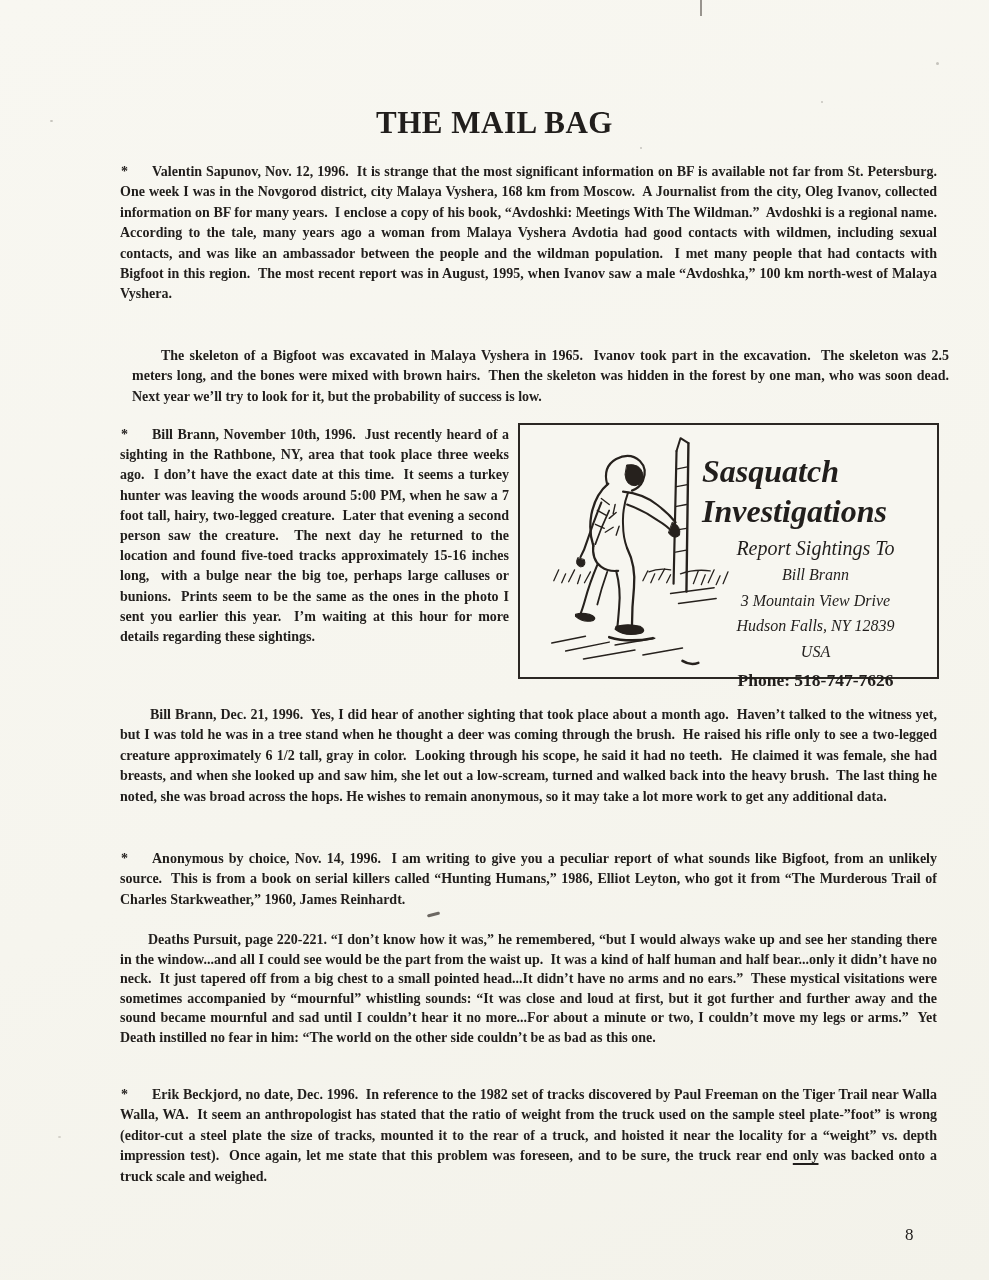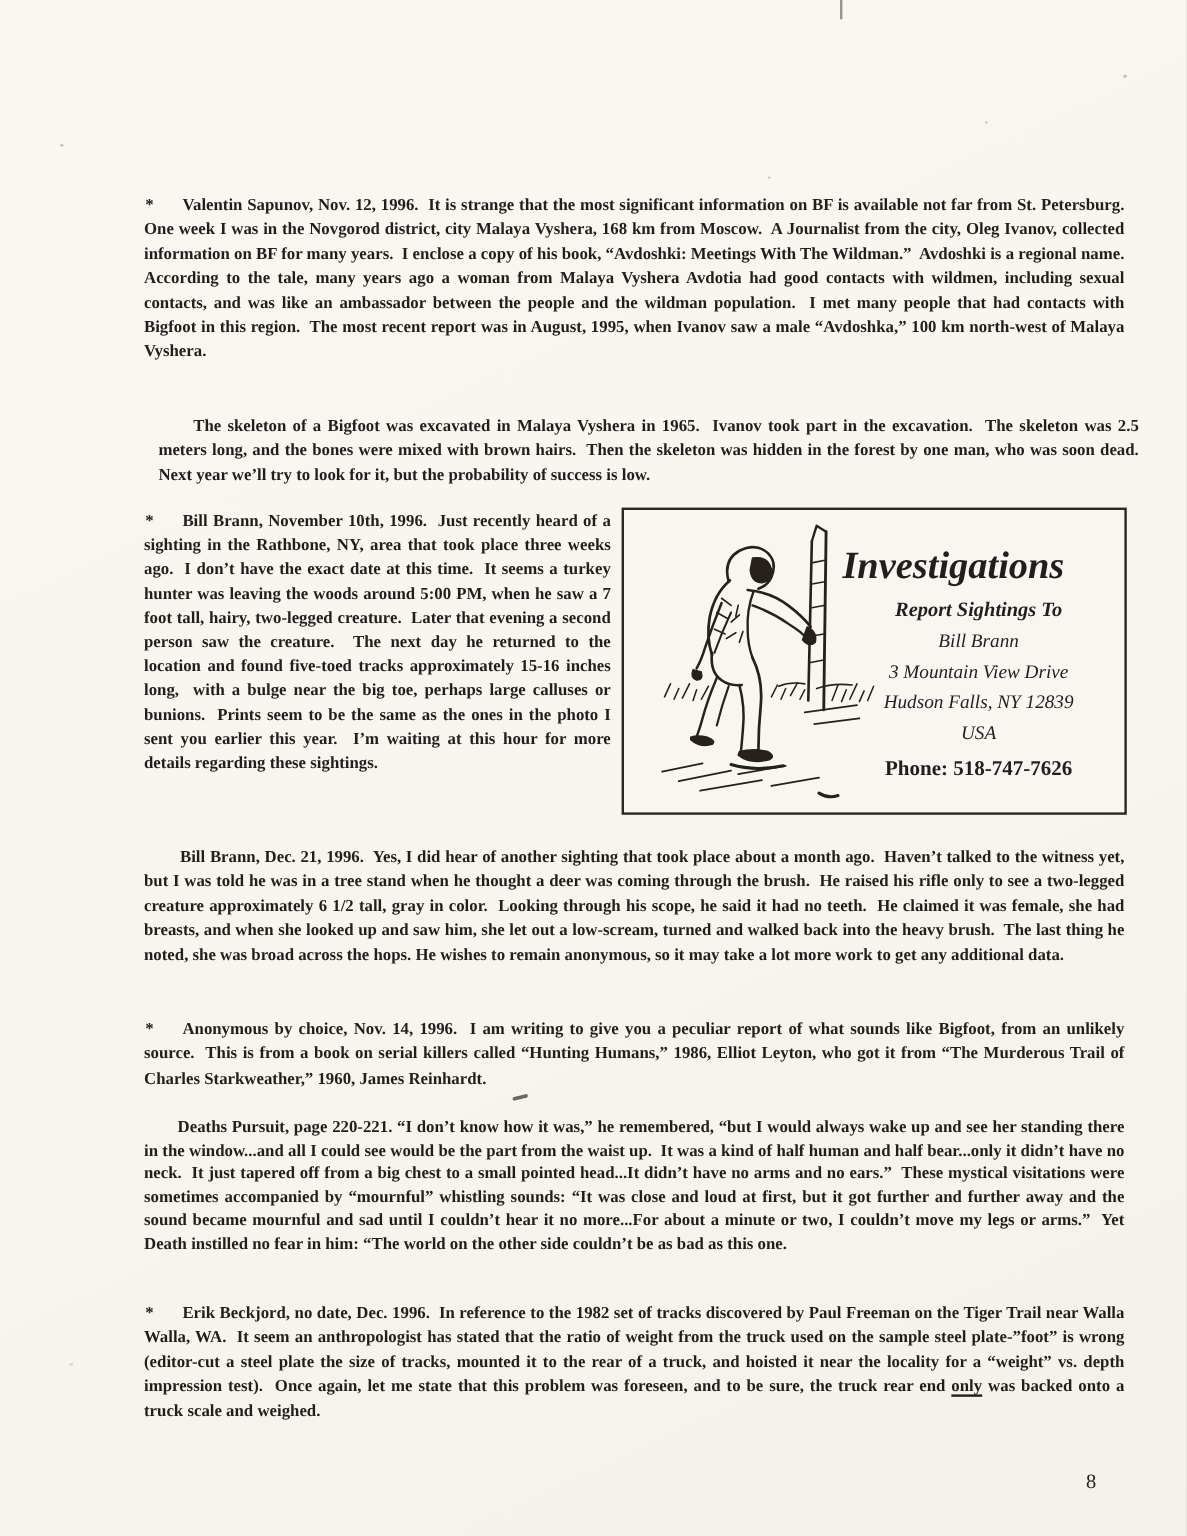--- a/index.html
+++ b/index.html
@@ -34,21 +34,21 @@
   .page-number{position:absolute;left:905px;top:1225px;font-size:17px;font-weight:400;}
 
   .ad-box{
     position:absolute;left:518px;top:423px;width:421px;height:256px;
     border:2.5px solid #2b2723;background:#f7f6f0;box-sizing:border-box;
   }
   .ad-illustration{position:absolute;left:12px;top:10px;width:198px;height:238px;}
   .ad-text{position:absolute;left:182px;top:26px;right:8px;text-align:center;}
   .ad-title{display:block;text-align:left;font-style:italic;font-weight:700;
     font-size:32px;line-height:40px;letter-spacing:0;}
-  .ad-tagline{display:block;font-style:italic;font-weight:700;font-size:17px;
+  .ad-tagline{display:block;font-style:italic;font-weight:400;font-size:20px;
     line-height:20px;margin-top:7px;}
   .ad-contact{display:block;font-weight:400;font-size:16px;line-height:17.5px;margin-top:8px;font-style:italic;}
   .ad-phone{display:block;font-weight:700;font-size:17.5px;line-height:20px;margin-top:10px;}
 
   .artifact{position:absolute;background:#4a443e;}
   .a-topline{left:700px;top:0;width:2px;height:16px;opacity:.55;}
   .a-squiggle{left:427px;top:913px;width:13px;height:3px;border-radius:2px;
     transform:rotate(-14deg);opacity:.8;}
   .speck{position:absolute;background:#6b655d;border-radius:50%;opacity:.35;}
   .s1{left:936px;top:62px;width:3px;height:3px;}
@@ -63,20 +63,21 @@
 <div class="page">
 
   <div class="artifact a-topline"></div>
   <div class="artifact a-squiggle"></div>
   <div class="speck s1"></div>
   <div class="speck s2"></div>
   <div class="speck s3"></div>
   <div class="speck s4"></div>
   <div class="speck s5"></div>
 
+  <h1 class="title">THE MAIL BAG</h1>
 
   <p class="para" id="p-sapunov"><span class="marker">*</span><span>Valentin Sapunov, Nov. 12, 1996.  It is strange that the most significant information on BF is available not far from St. Petersburg.  One week I was in the Novgorod district, city Malaya Vyshera, 168 km from Moscow.  A Journalist from the city, Oleg Ivanov, collected information on BF for many years.  I enclose a copy of his book, “Avdoshki: Meetings With The Wildman.”  Avdoshki is a regional name.  According to the tale, many years ago a woman from Malaya Vyshera Avdotia had good contacts with wildmen, including sexual contacts, and was like an ambassador between the people and the wildman population.  I met many people that had contacts with Bigfoot in this region.  The most recent report was in August, 1995, when Ivanov saw a male “Avdoshka,” 100 km north-west of Malaya Vyshera.</span></p>
 
   <p class="para" id="p-skeleton"><span>The skeleton of a Bigfoot was excavated in Malaya Vyshera in 1965.  Ivanov took part in the excavation.  The skeleton was 2.5 meters long, and the bones were mixed with brown hairs.  Then the skeleton was hidden in the forest by one man, who was soon dead.   Next year we’ll try to look for it, but the probability of success is low.</span></p>
 
   <p class="para" id="p-brann-nov"><span class="marker">*</span><span>Bill Brann, November 10th, 1996.  Just recently heard of a sighting in the Rathbone, NY, area that took place three weeks ago.  I don’t have the exact date at this time.  It seems a turkey hunter was leaving the woods around 5:00 PM, when he saw a 7 foot tall, hairy, two-legged creature.  Later that evening a second person saw the creature.  The next day he returned to the location and found five-toed tracks approximately 15-16 inches long,  with a bulge near the big toe, perhaps large calluses or bunions.  Prints seem to be the same as the ones in the photo I sent you earlier this year.  I’m waiting at this hour for more details regarding these sightings.</span></p>
 
   <div class="ad-box">
     <svg class="ad-illustration" viewBox="0 0 200 240" aria-hidden="true">
       <g stroke="#26211d" fill="none" stroke-linecap="round" stroke-linejoin="round">
@@ -104,20 +105,21 @@
         <path d="M44 183 Q52 190 62 187 Q66 184 58 181 Q50 179 44 181 Z" fill="#26211d" stroke-width="1.2"></path>
         <path d="M22 147 l5 -11 M30 149 l4 -9 M37 148 l6 -12 M46 150 l3 -9 M53 149 l6 -11 M112 147 l5 -10 M120 149 l4 -9 M128 146 l6 -11 M136 149 l4 -8" stroke-width="1.3"></path>
         <path d="M163 150 l5 -13 M171 151 l4 -10 M178 149 l6 -13 M186 151 l4 -9 M193 150 l5 -12" stroke-width="1.3"></path>
         <path d="M118 138 q10 -4 22 -2 M150 140 q14 -5 30 -3" stroke-width="1.4"></path>
         <path d="M20 210 l34 -7 M34 218 l44 -9 M84 212 l40 -7 M52 226 l52 -9 M112 222 l40 -7 M140 160 l44 -6 M148 170 l38 -5" stroke-width="1.5"></path>
         <path d="M78 204 Q98 210 122 205" stroke-width="2.6"></path>
         <path d="M152 228 q8 5 16 2" stroke-width="2.6"></path>
       </g>
     </svg>
     <div class="ad-text">
+      <span class="ad-title">Sasquatch</span>
       <span class="ad-title">Investigations</span>
       <span class="ad-tagline">Report Sightings To</span>
       <span class="ad-contact">Bill Brann</span>
       <span class="ad-contact">3 Mountain View Drive</span>
       <span class="ad-contact">Hudson Falls, NY  12839</span>
       <span class="ad-contact">USA</span>
       <span class="ad-phone">Phone:  518-747-7626</span>
     </div>
   </div>
 

